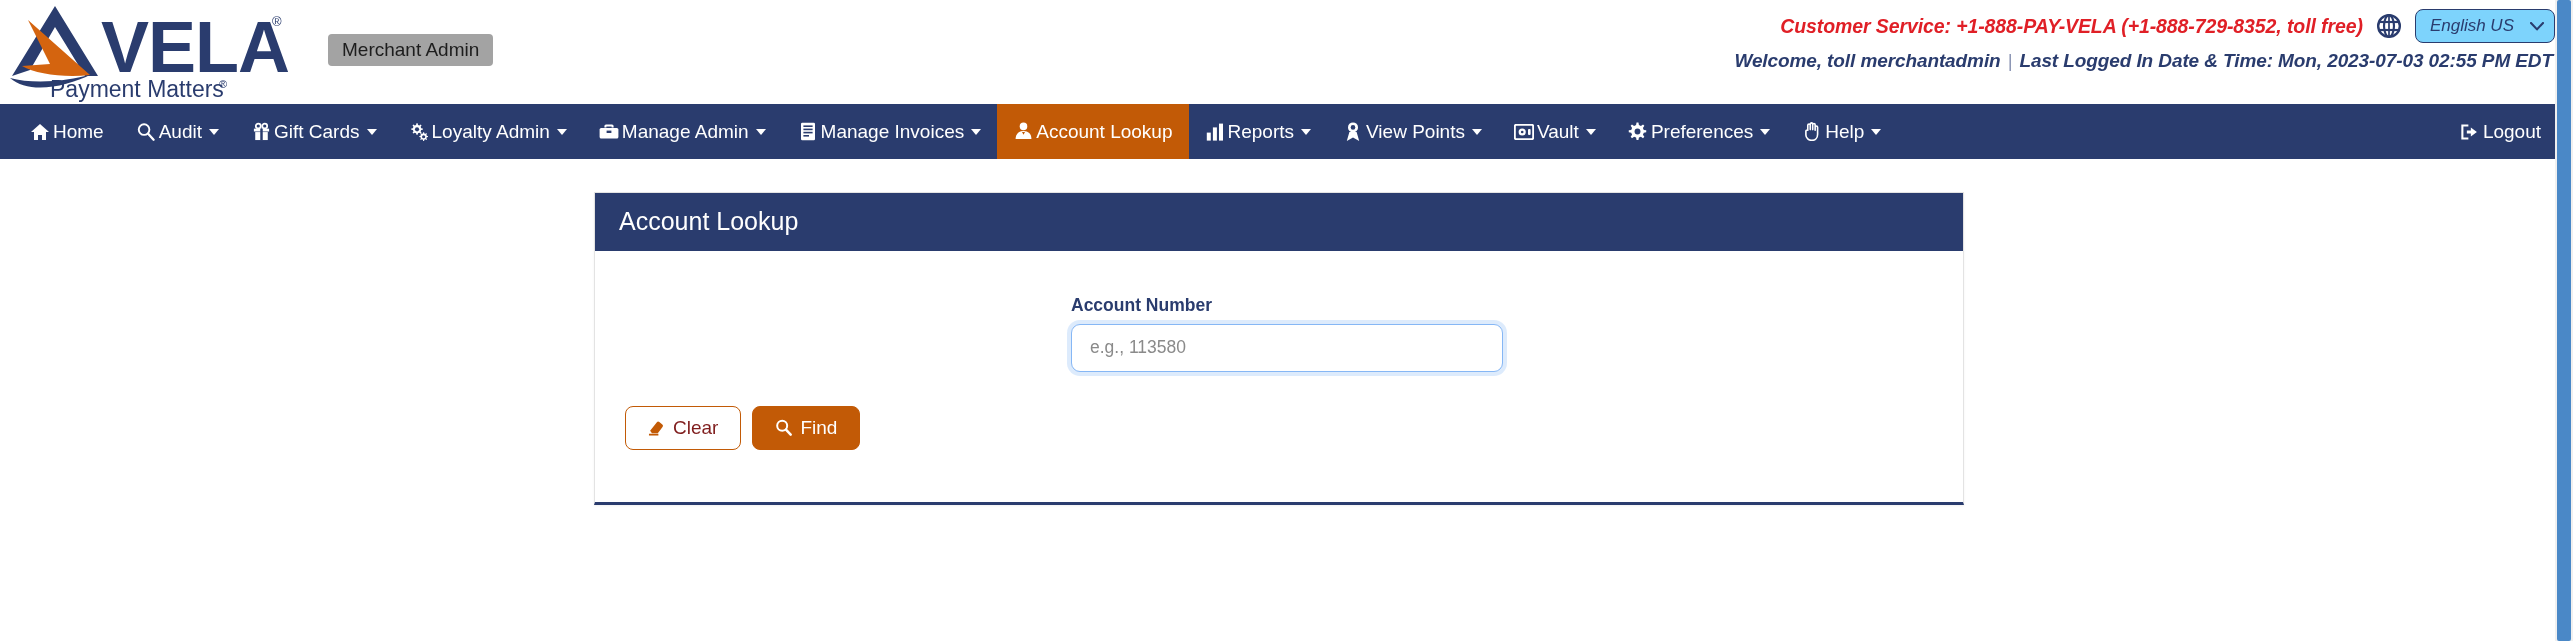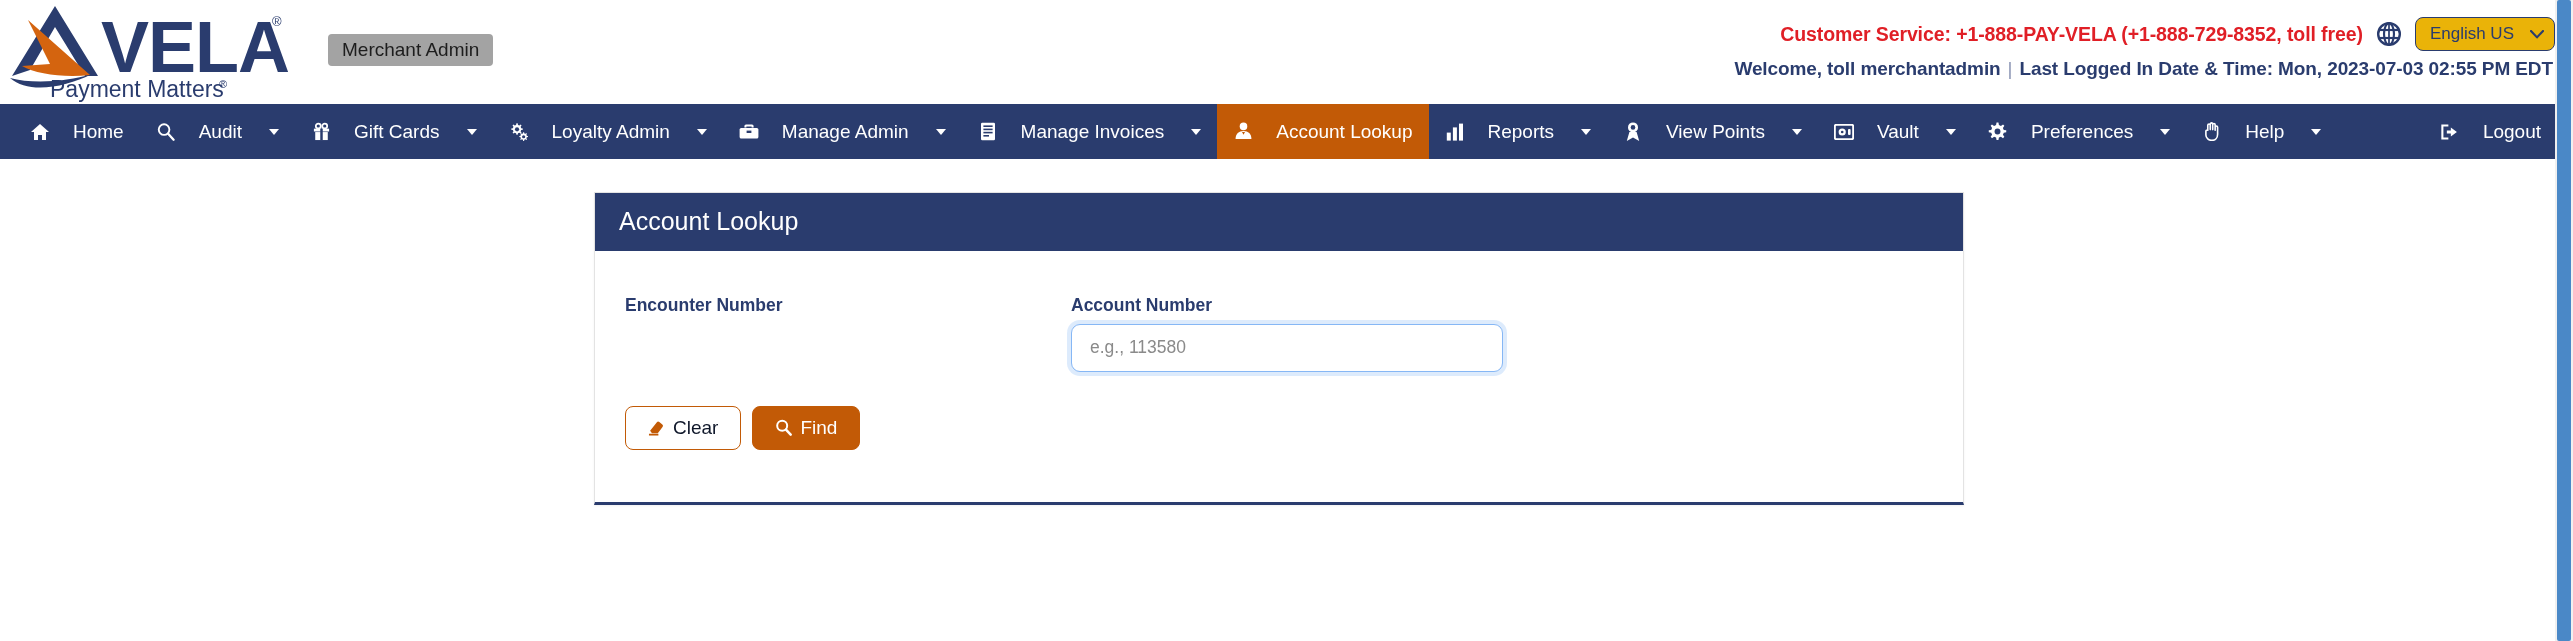--- a/index.html
+++ b/index.html
@@ -33,23 +33,24 @@
     color: #1d1d1d;
     font-size: 19px;
     padding: 6px 14px 7px 14px;
     border-radius: 4px;
     line-height: 1;
     white-space: nowrap;
   }
 
   .hdr-right {
     position: absolute;
-    right: 18px; top: 8px;
+    right: 18px; top: 0;
     width: 1000px;
     height: 104px;
+    font-style: italic;
   }
   .hdr-line1 {
     position: absolute;
     right: 0; top: 6px;
     display: flex;
     align-items: center;
     gap: 13px;
     height: 40px;
   }
   .cs-text {
@@ -62,21 +63,21 @@
   .globe-icon { display:block; width: 26px; height: 26px; }
   .lang-select {
     border: 1px solid #2a3c6e;
     border-radius: 8px;
     height: 34px;
     min-width: 132px;
     display: flex;
     align-items: center;
     justify-content: space-between;
     padding: 0 10px 0 14px;
-    background: #eab308;
+    background: #7dd3fc;
   }
   .lang-select span {
     color: #2a3c6e;
     font-size: 17px;
     white-space: nowrap;
   }
   .chev {
     margin-left: 16px;
     width: 14px; height: 9px;
     position: relative;
@@ -100,21 +101,21 @@
     background: #2a3c6e;
     display: flex;
     align-items: stretch;
     padding-left: 14px;
     padding-right: 18px;
     position: relative;
   }
   .nav-item {
     display: flex;
     align-items: center;
-    gap: 23px;
+    gap: 3px;
     padding: 0 16px;
     color: #ffffff;
     font-size: 19px;
     white-space: nowrap;
     cursor: pointer;
     user-select: none;
   }
   .nav-item.active { background: #c25a06; }
   .nav-icon {
     display: inline-flex;
@@ -204,21 +205,21 @@
     padding: 0 22px;
     border-radius: 8px;
     font-size: 19px;
     cursor: pointer;
     white-space: nowrap;
     font-family: "Liberation Sans", sans-serif;
   }
   .btn-clear {
     background: #ffffff;
     border: 1px solid #c25a06;
-    color: #0f172a;
+    color: #7f1d1d;
     min-width: 96px;
   }
   .btn-find {
     background: #c25a06;
     border: 1px solid #c25a06;
     color: #ffffff;
     min-width: 86px;
   }
   .btn svg { display: block; }
 
@@ -457,21 +458,20 @@
 <div class="content">
 
   <div class="card">
     <div class="card-head">Account Lookup</div>
 
     <div class="card-body">
 
       <div class="field-row">
 
         <div class="field">
-          <label class="field-label">Encounter Number</label>
         </div>
 
         <div class="field focused">
           <label class="field-label">Account Number</label>
           <input type="text" autofocus="" placeholder="e.g., 113580" style="">
         </div>
 
       </div>
 
       <div class="btn-row">

